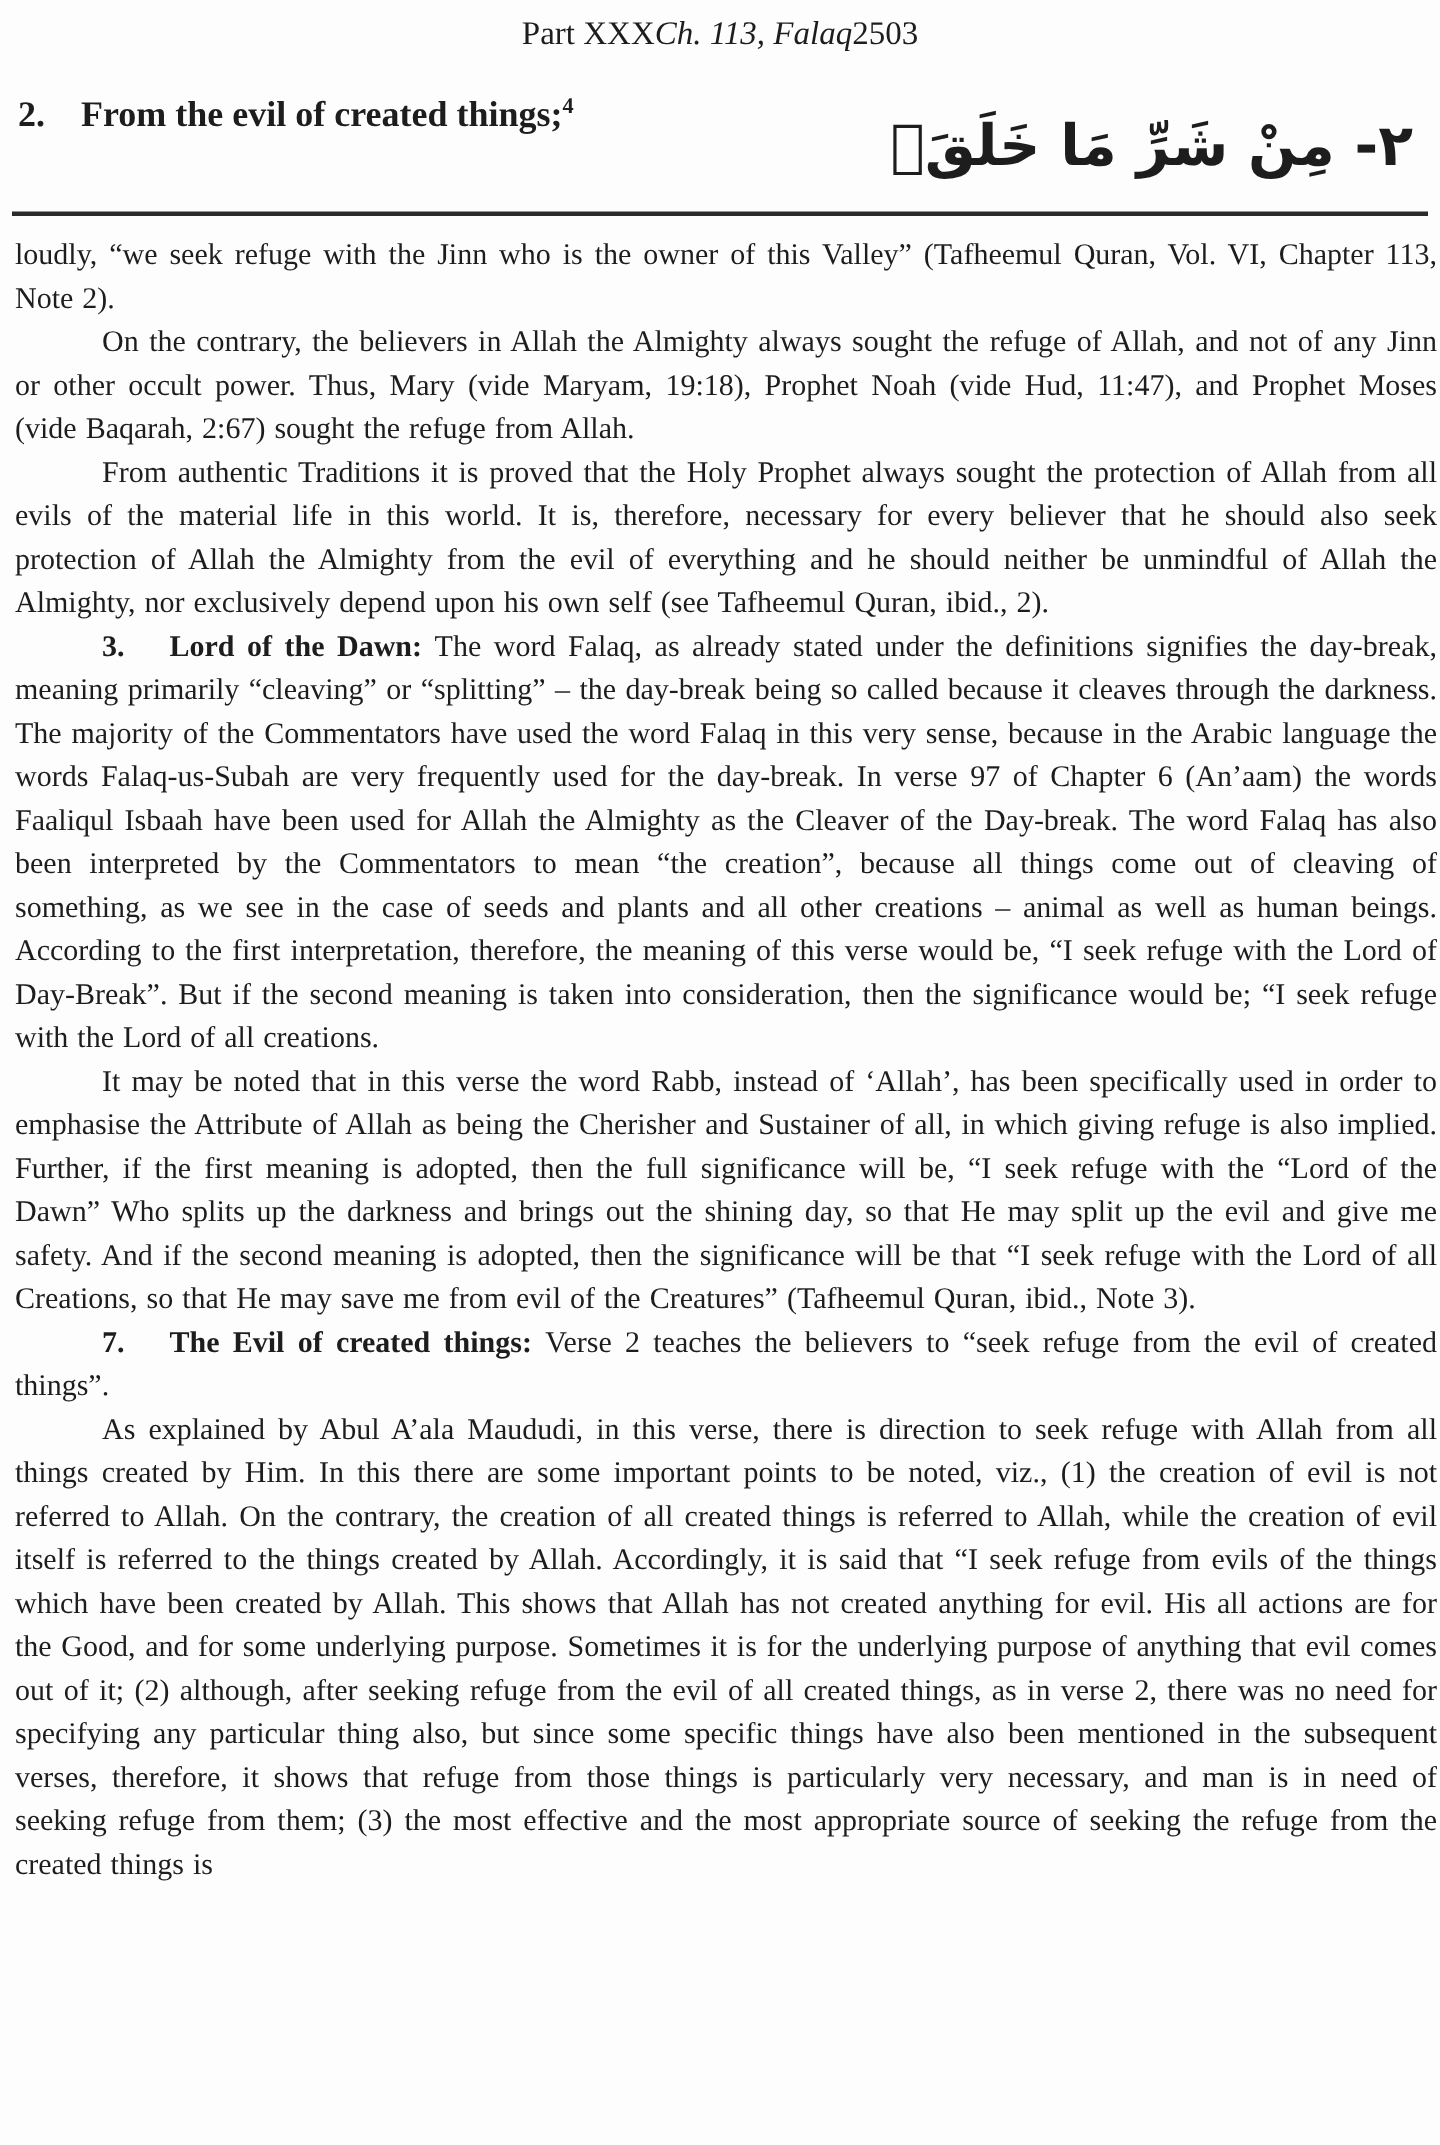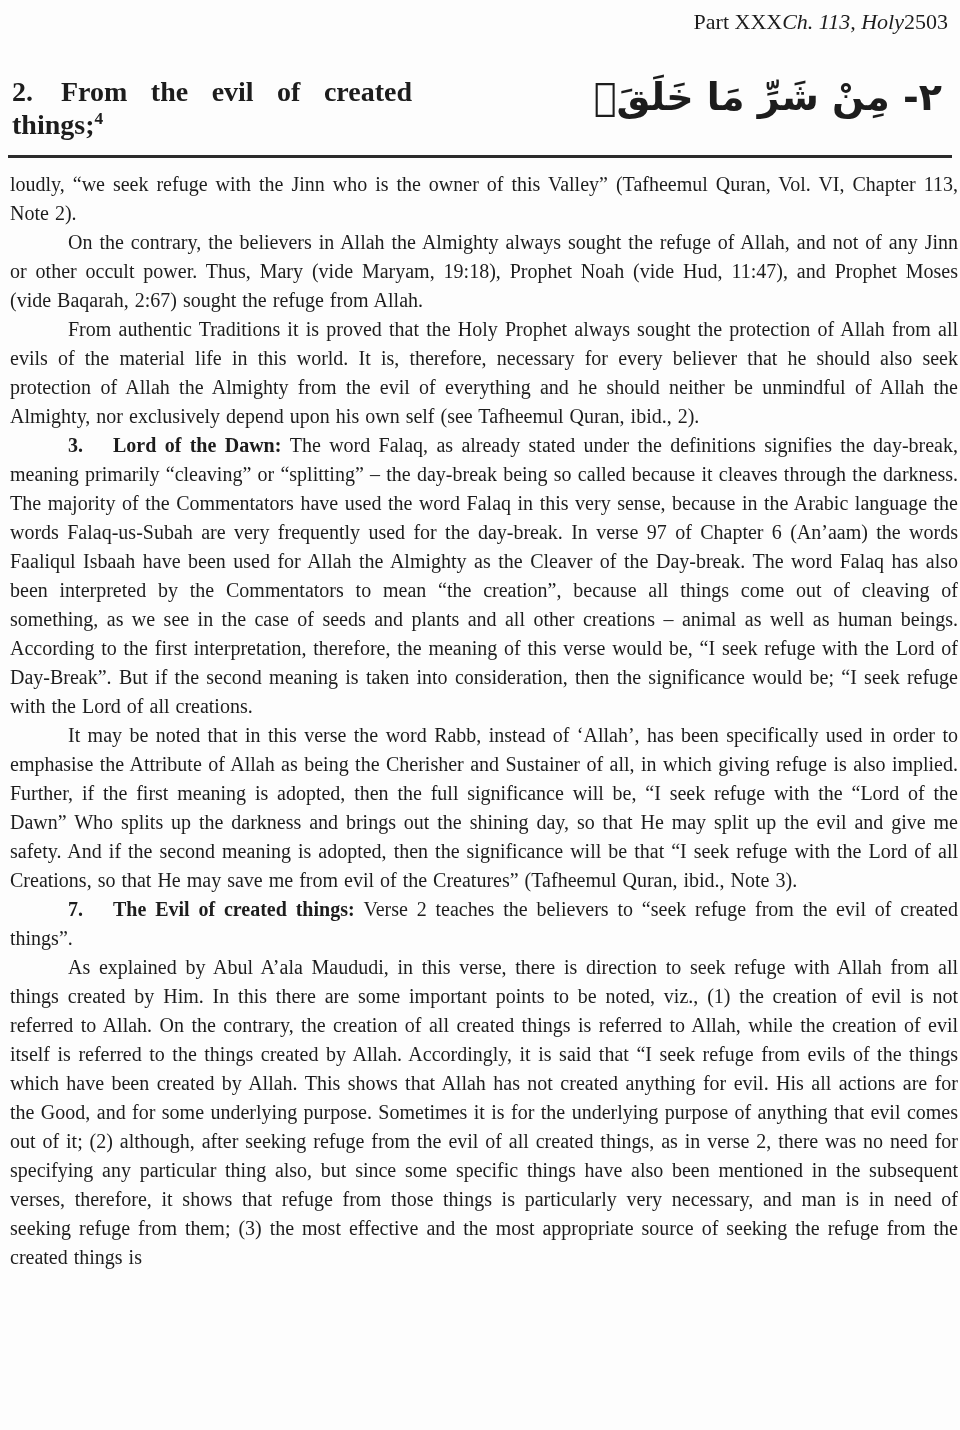--- a/index.html
+++ b/index.html
@@ -5,33 +5,32 @@
   html,body{margin:0;padding:0;}
   body{
     width:960px;height:1430px;overflow:hidden;
     background:#fdfdfd;color:#1d1d1d;
     font-family:"Liberation Serif","DejaVu Serif",serif;
     position:relative;
   }
   .page{width:960px;height:1430px;overflow:hidden;}
   
   .header{
-    display:flex;justify-content:flex-end;align-items:baseline;
+    display:flex;justify-content:center;align-items:baseline;
     padding:9px 12px 0 12px;font-size:22px;
   }
   .header .chapter{font-style:italic;}
   
   .verse-row{
     display:flex;justify-content:space-between;align-items:flex-start;
     padding:26px 12px 0 12px;
   }
   .verse-left{
-    width:400px;font-weight:bold;font-size:28px;line-height:33px;
+    width:400px;font-weight:bold;font-size:24px;line-height:33px;
     text-align:justify;
-    margin-top:14px;
   }
   .verse-arabic{
     direction:rtl;unicode-bidi:embed;
     font-family:"DejaVu Sans",sans-serif;font-weight:700;
     font-size:38px;line-height:60px;
     padding:6px 6px 0 0;text-align:right;
   }
   
   .divider{
     border:none;border-top:3px solid #2b2b2b;
@@ -49,21 +48,21 @@
   .st-italic{}
   .st-sup{vertical-align:super;font-size:0.62em;line-height:0;}
 </style>
 </head>
 <body>
 
 <div class="page">
 
   <div class="header">
     <span class="part">Part XXX</span>
-    <span class="chapter">Ch. 113, Holy</span>
+    <span class="chapter">Ch. 113, Falaq</span>
     <span class="pagenum">2503</span>
   </div>
 
   <div class="verse-row">
     <div class="verse-left"><span class="st-bold">2. From the evil of created things;</span><span class="st-bold st-sup">4</span></div>
     <div class="verse-arabic">٢- مِنْ شَرِّ مَا خَلَقَۙ</div>
   </div>
 
   <hr class="divider">
 

